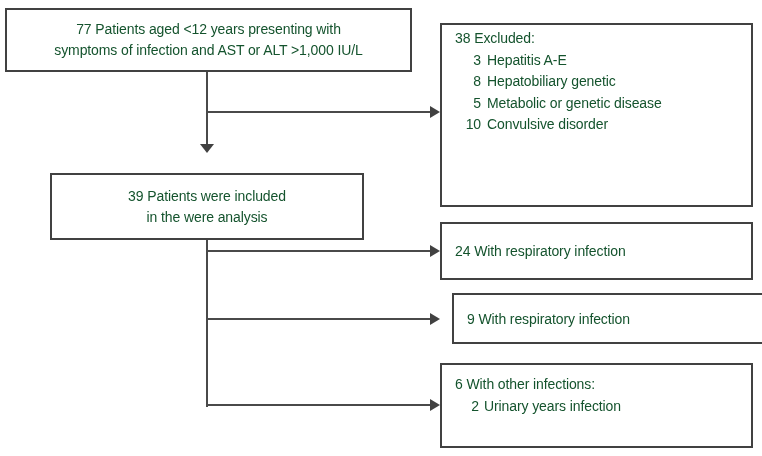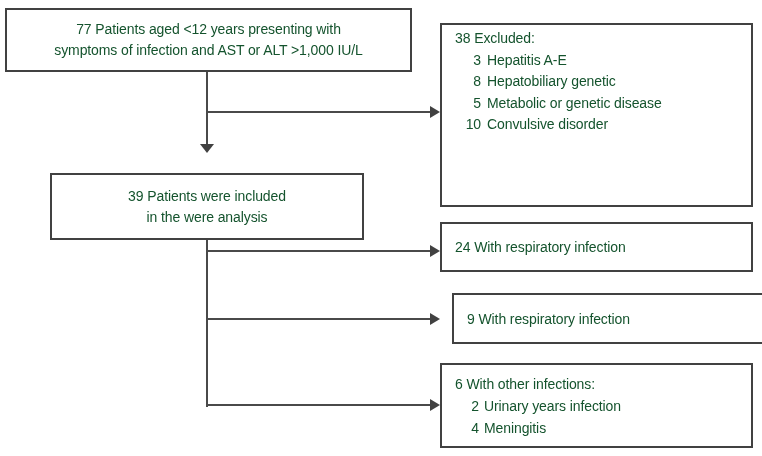--- a/index.html
+++ b/index.html
@@ -34,21 +34,21 @@
   }
   .left-flex {
     display: flex;
     align-items: center;
     padding-left: 13px;
   }
   .top-box    { left: 5px;   top: 8px;   width: 407px; height: 64px; }
   .excl-box   { left: 440px; top: 23px;  width: 313px; height: 184px;
                 padding: 3px 2px 0 13px; line-height: 21.5px; }
   .incl-box   { left: 50px;  top: 153px; width: 314px; height: 67px; margin-top: 20px; }
-  .resp-box   { left: 440px; top: 222px; width: 313px; height: 50px; align-items: center; }
+  .resp-box   { left: 440px; top: 222px; width: 313px; height: 58px; align-items: center; }
   .resp2-box  { left: 452px; top: 293px; width: 313px; height: 51px; }
   .other-box  { left: 440px; top: 363px; width: 313px; height: 85px;
                 padding: 8px 6px 0 13px; line-height: 22px; }
   .num {
     display: inline-block;
     width: 26px;
     text-align: right;
     margin-right: 6px;
   }
   .num2 {
@@ -133,16 +133,15 @@
     <div>24 With respiratory infection</div>
   </div>
 
   <div class="box resp2-box left-flex">
     <div>9 With respiratory infection</div>
   </div>
 
   <div class="box other-box">
     <div>6 With other infections:</div>
     <div><span class="num2">2</span><span>Urinary years infection</span></div>
-    <div><span class="num2">4</span><span>Meningitis</span></div>
   </div>
 
 </div>
 
 </body></html>

